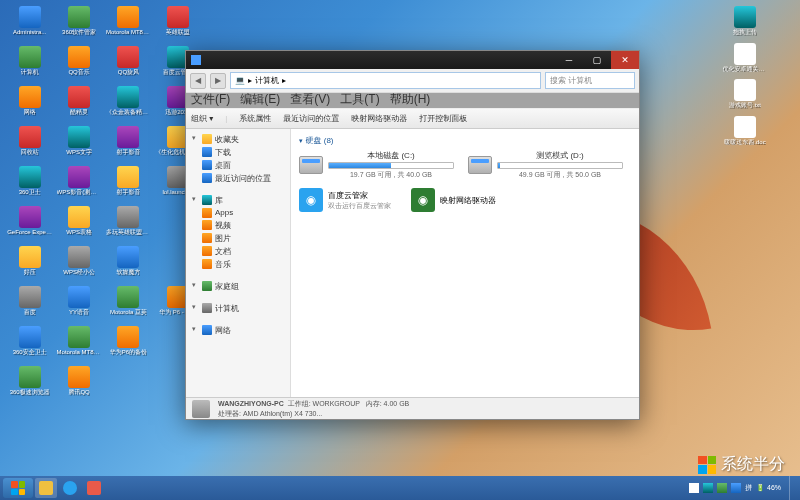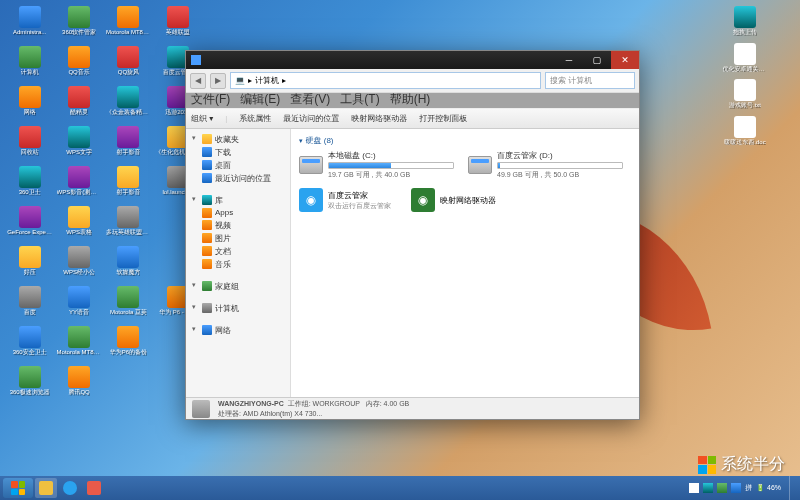--- a/index.html
+++ b/index.html
@@ -38,21 +38,21 @@
 .tree-item.root { padding-left: 6px; color: #333; }
 .tree-item .caret { width: 7px; font-size: 7px; color: #666; }
 .tree-icon { width: 10px; height: 10px; border-radius: 1px; flex-shrink: 0; }
 .content { flex: 1; background: #fff; padding: 4px 8px; font-size: 8px; overflow: hidden; }
 .section-header { display: flex; align-items: center; gap: 3px; color: #1e5a99; margin: 2px 0 4px; }
 .section-header .caret { font-size: 7px; }
 .drives { display: flex; flex-wrap: wrap; gap: 6px 14px; margin-bottom: 8px; }
 .drive { display: flex; gap: 5px; width: 155px; align-items: center; }
 .drive-icon { width: 24px; height: 18px; background: linear-gradient(#e0e0e0, #b0b0b0); border: 1px solid #999; border-radius: 2px; position: relative; }
 .drive-icon::after { content: ""; position: absolute; top: 2px; left: 2px; right: 2px; height: 4px; background: #4a9eff; border-radius: 1px; }
-.drive-info { flex: 1; }
+.drive-info { flex: 1; text-align: center; }
 .drive-name { color: #333; }
 .drive-bar { height: 7px; border: 1px solid #bbb; border-radius: 1px; background: #fff; margin: 1px 0; position: relative; overflow: hidden; }
 .drive-bar-fill { height: 100%; background: linear-gradient(#5aafff, #2e88e0); }
 .drive-sub { color: #666; font-size: 7px; }
 .others { display: flex; gap: 20px; }
 .other-item { display: flex; gap: 5px; align-items: center; }
 .other-icon { width: 24px; height: 24px; border-radius: 3px; display: flex; align-items: center; justify-content: center; color: #fff; font-size: 12px; }
 .other-text { display: flex; flex-direction: column; }
 .other-sub { color: #888; font-size: 7px; }
 .statusbar { height: 22px; background: #f0f0f0; border-top: 1px solid #ccc; display: flex; align-items: center; padding: 0 6px; gap: 8px; font-size: 7px; color: #555; }
@@ -456,21 +456,21 @@
               <div class="drive-name">本地磁盘 (C:)</div>
               <div class="drive-bar">
                 <div class="drive-bar-fill" style="width:50%"></div>
               </div>
               <div class="drive-sub">19.7 GB 可用 , 共 40.0 GB</div>
             </div>
           </div>
           <div class="drive">
             <div class="drive-icon"></div>
             <div class="drive-info">
-              <div class="drive-name">百度云管家 (D:)</div>
+              <div class="drive-name">测览模式 (D:)</div>
               <div class="drive-bar">
                 <div class="drive-bar-fill" style="width:2%"></div>
               </div>
               <div class="drive-sub">49.9 GB 可用 , 共 50.0 GB</div>
             </div>
           </div>
         </div>
       <div class="others">
           <div class="other-item">
             <div class="other-icon" style="background:#2aa3ef">◉</div>

